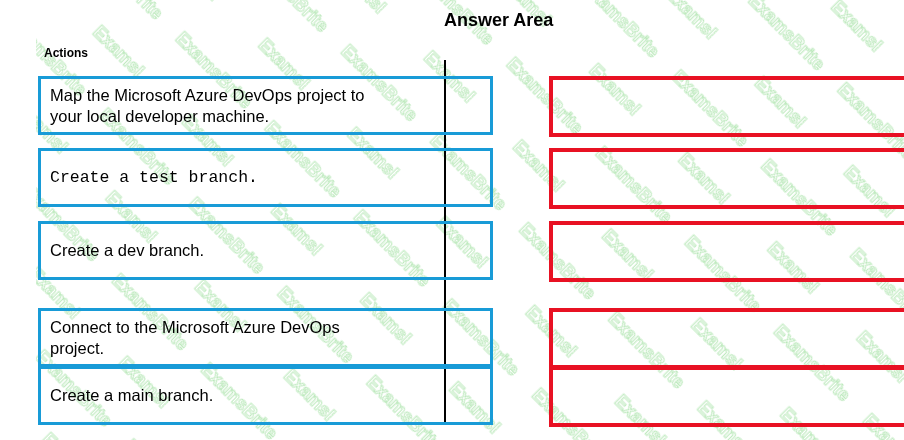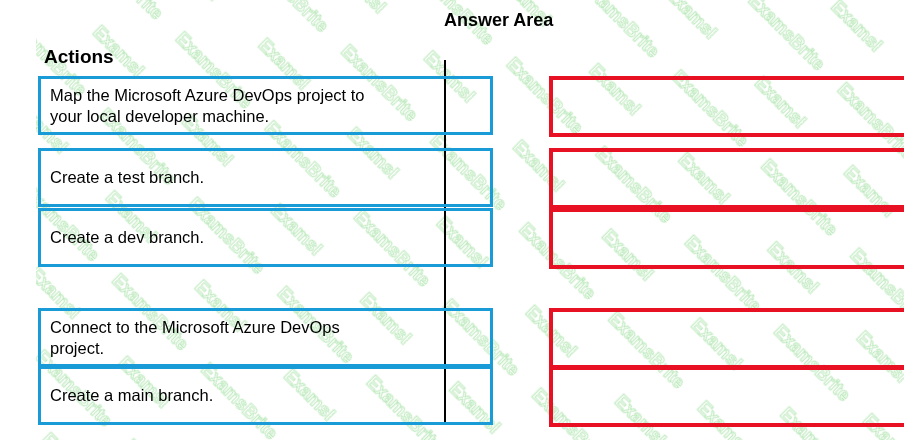--- a/index.html
+++ b/index.html
@@ -34,21 +34,21 @@
     margin: 0;
     font-size: 18px;
     font-weight: bold;
     color: #000000;
     white-space: nowrap;
   }
   .actions-header {
     position: absolute;
     left: 8px; top: 46px;
     margin: 0;
-    font-size: 19px;
+    font-size: 12px;
     font-weight: bold;
     color: #000000;
     white-space: nowrap;
   }
   .divider {
     position: absolute;
     left: 408px; top: 60px;
     width: 2px; height: 365px;
     background: #000000;
   }
@@ -67,22 +67,22 @@
     padding-left: 9px;
     padding-right: 6px;
   }
   .target-box {
     left: 513px;
     width: 386px;
     height: 61px;
     border: 4px solid #E81123;
   }
   .r1 { top: 76px; }
-  .r2 { top: 148px; }
-  .r3 { top: 208px; }
+  .r2 { top: 148px; font-family: Liberation Mono, monospace; }
+  .r3 { top: 221px; }
   .r4 { top: 308px; }
   .r5 { top: 366px; }
   .action-text {
     display: inline-block;
     max-width: 330px;
     font-size: 16.5px;
     line-height: 21px;
     color: #000000;
   }
 </style>

